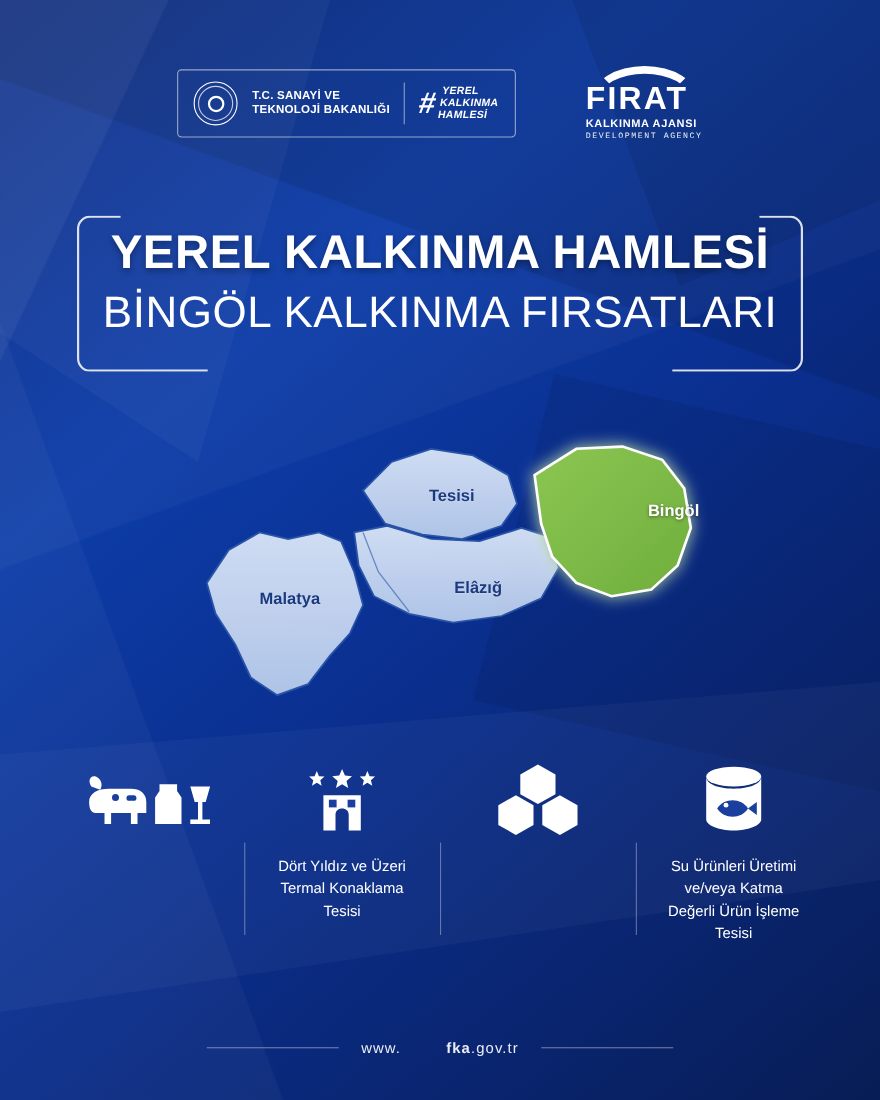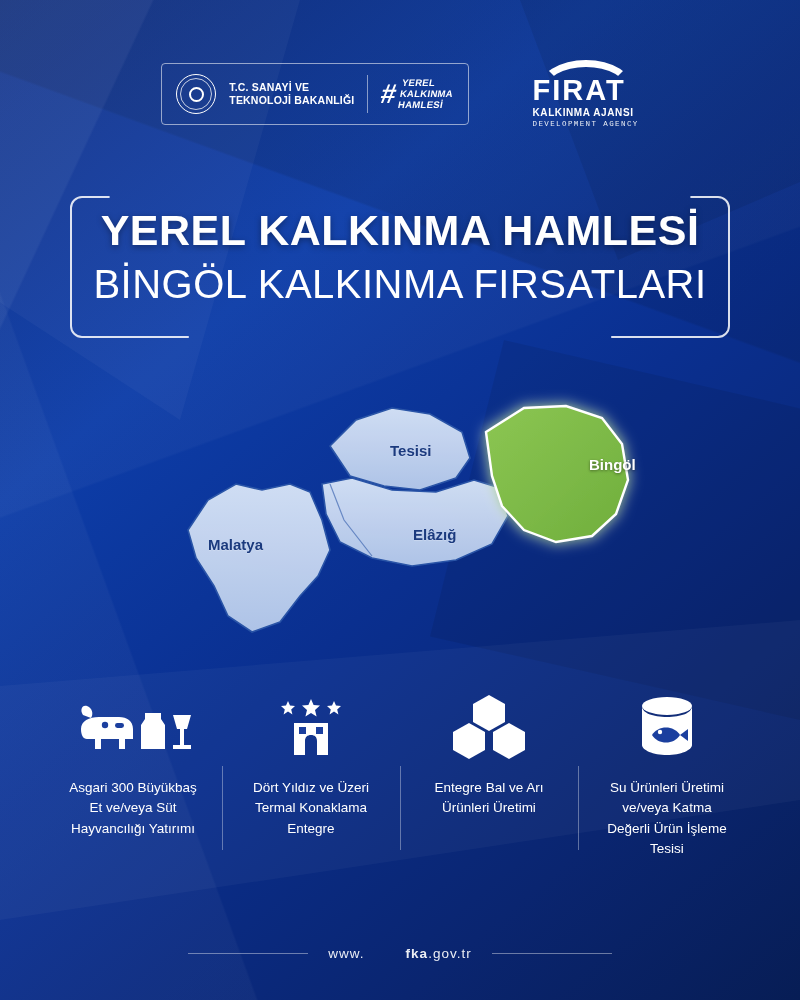--- a/index.html
+++ b/index.html
@@ -240,73 +240,68 @@
       <path d="M322,104 L352,98 L392,110 L436,112 L474,100 L500,108 L508,136 L492,164 L456,180 L412,186 L372,178 L340,162 L326,134 Z" fill="url(#gbase)" stroke="#2b56a8" stroke-width="1.6" opacity="0.97"></path>
 
       <path filter="url(#glow)" d="M486,52 L524,28 L566,26 L602,38 L622,64 L628,100 L616,134 L592,156 L556,162 L524,150 L502,126 L492,96 Z" fill="url(#ghl)" stroke="#ffffff" stroke-width="2.4"></path>
 
       <path d="M330,104 L344,140 L372,176" fill="none" stroke="#2b56a8" stroke-width="1.2" opacity="0.6"></path>
     </svg>
 
     <div class="map-label" style="left:390px;top:62px;">Tesisi</div>
     <div class="map-label hl" style="left:543px;top:76px;">Bingöl</div>
     <div class="map-label" style="left:392px;top:146px;margin-left:21px;">Elâzığ</div>
-    <div class="map-label" style="left:208px;top:156px;text-align:center;">Malatya</div>
+    <div class="map-label" style="left:236px;top:156px;text-align:center;">Malatya</div>
   </div>
 
   <div class="sectors">
 
     <div class="sector">
       <div class="sector-icon">
         <svg width="116" height="62" viewBox="0 0 116 62">
           <g fill="#ffffff">
             <path d="M6,34 C6,26 14,22 24,22 L44,22 C52,22 58,26 58,34 L58,44 L50,44 L50,54 L44,54 L44,44 L26,44 L26,54 L20,54 L20,44 L12,44 C8,44 6,40 6,34 Z"></path>
             <path d="M8,20 C4,14 8,8 14,12 C18,15 18,20 16,23 Z"></path>
             <circle cx="30" cy="30" r="3.2" fill="#1b3f9e"></circle>
             <rect x="40" y="28" width="9" height="5" rx="2.4" fill="#1b3f9e"></rect>
             <path d="M70,18 L86,18 L86,24 L90,30 L90,54 L66,54 L66,30 L70,24 Z"></path>
             <path d="M98,20 L116,20 L112,34 L109,34 L109,50 L116,50 L116,54 L98,54 L98,50 L105,50 L105,34 L102,34 Z"></path>
           </g>
         </svg>
       </div>
-      <div class="sector-text">Asgari 300 Büyükbaş
-Et ve/veya Süt
-Hayvancılığı Yatırımı</div>
     </div>
 
     <div class="sector">
       <div class="sector-icon">
         <svg width="78" height="66" viewBox="0 0 78 66">
           <g fill="#ffffff">
             <path d="M39,6 L41.6,12 L48,12.6 L43,17 L44.6,23.4 L39,20 L33.4,23.4 L35,17 L30,12.6 L36.4,12 Z"></path>
             <path d="M16,8 L18,12.6 L23,13 L19.2,16.4 L20.4,21.4 L16,18.6 L11.6,21.4 L12.8,16.4 L9,13 L14,12.6 Z"></path>
             <path d="M62,8 L64,12.6 L69,13 L65.2,16.4 L66.4,21.4 L62,18.6 L57.6,21.4 L58.8,16.4 L55,13 L60,12.6 Z"></path>
             <path d="M22,30 L56,30 L56,62 L45,62 L45,48 C45,44 42.6,42 39,42 C35.4,42 33,44 33,48 L33,62 L22,62 Z"></path>
             <rect x="27" y="34" width="7" height="7" fill="#1b3f9e"></rect>
             <rect x="44" y="34" width="7" height="7" fill="#1b3f9e"></rect>
           </g>
         </svg>
       </div>
       <div class="sector-text">Dört Yıldız ve Üzeri
 Termal Konaklama
-Entegre</div>
+Tesisi</div>
     </div>
 
     <div class="sector">
       <div class="sector-icon">
         <svg width="84" height="66" viewBox="0 0 84 66">
           <g fill="#ffffff">
             <path d="M42,2 L58,11 L58,29 L42,38 L26,29 L26,11 Z"></path>
             <path d="M22,30 L38,39 L38,57 L22,66 L6,57 L6,39 Z"></path>
             <path d="M62,30 L78,39 L78,57 L62,66 L46,57 L46,39 Z"></path>
           </g>
         </svg>
       </div>
-      <div class="sector-text">Entegre Bal ve Arı
-Ürünleri Üretimi</div>
     </div>
 
     <div class="sector">
       <div class="sector-icon">
         <svg width="74" height="66" viewBox="0 0 74 66">
           <g fill="#ffffff">
             <ellipse cx="37" cy="13" rx="25" ry="9"></ellipse>
             <path d="M12,13 L12,52 C12,57 23,62 37,62 C51,62 62,57 62,52 L62,13 C62,20 51,24 37,24 C23,24 12,20 12,13 Z"></path>
             <path d="M22,42 C28,32 44,32 50,42 C44,52 28,52 22,42 Z" fill="#1b3f9e"></path>
             <path d="M50,42 L58,36 L58,48 Z" fill="#1b3f9e"></path>

